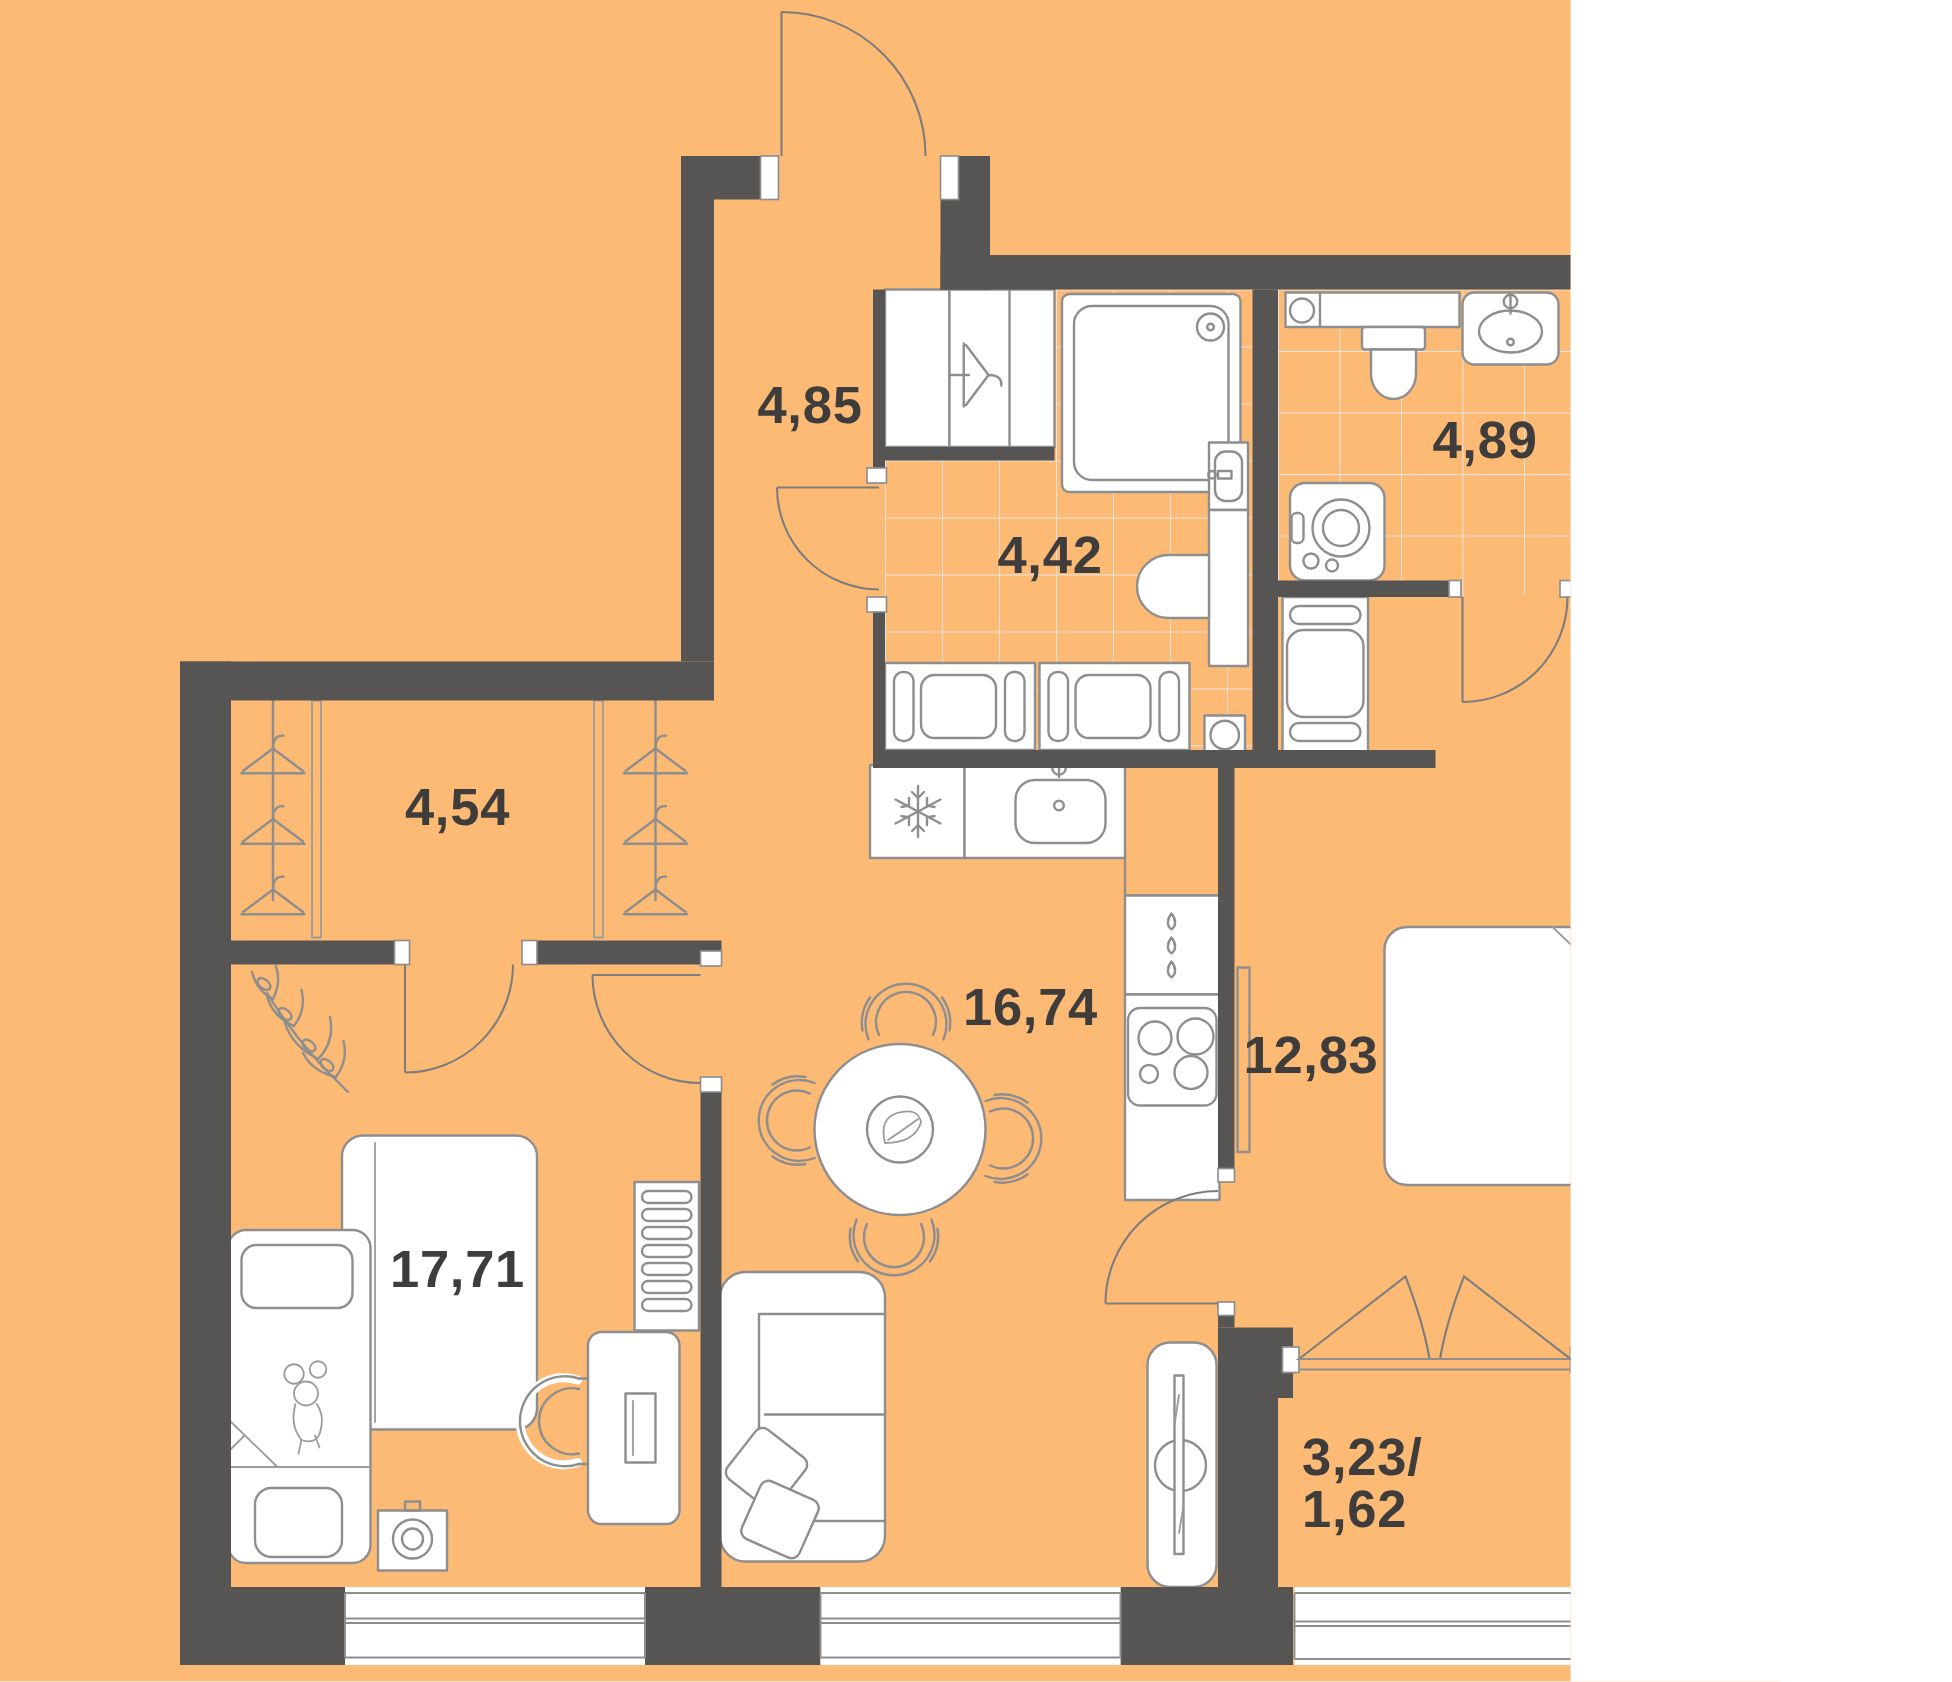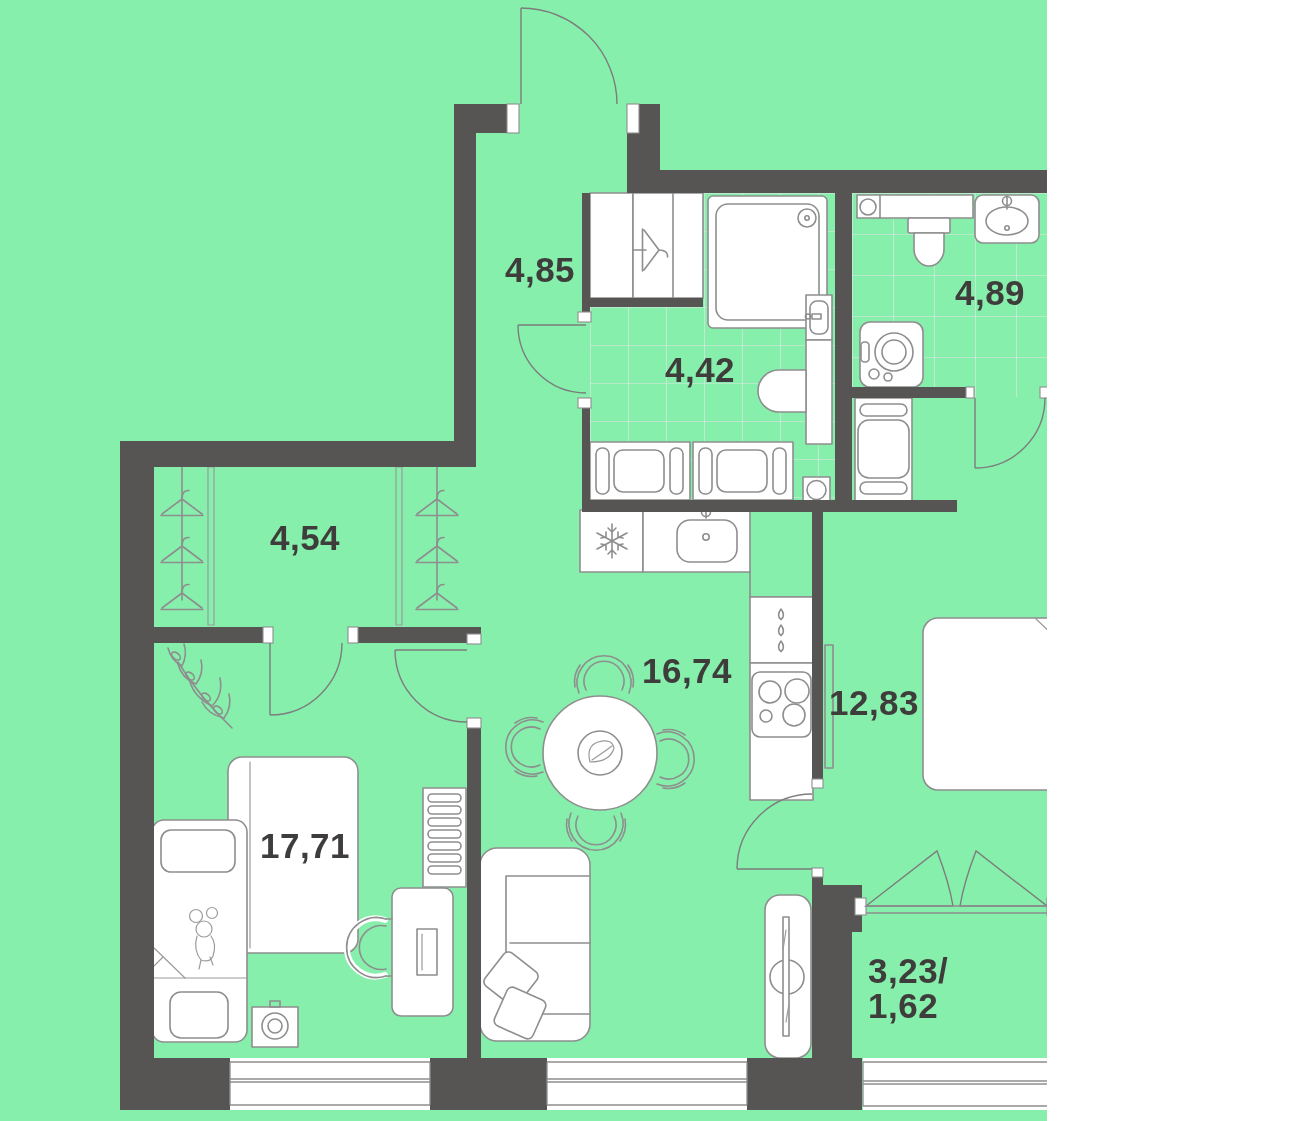--- a/index.html
+++ b/index.html
@@ -1,16 +1,16 @@
 <!DOCTYPE html>
 <html><head>
 <meta charset="utf-8">
 <style>
   html,body{margin:0;padding:0;background:#ffffff;}
-  .canvas{position:relative;width:1047px;height:1121px;background:#86efac;overflow:hidden;}
+  .canvas{position:relative;width:1047px;height:1121px;background:#fdba74;overflow:hidden;}
   svg{display:block;}
   .w  {fill:#575553;stroke:none;}                                   
   .s  {fill:none;stroke:#8e8e8e;stroke-width:1.6;stroke-linecap:round;stroke-linejoin:round;} 
   .sf {fill:#ffffff;stroke:#8e8e8e;stroke-width:1.6;stroke-linejoin:round;}                   
   .st {fill:none;stroke:#9b9b9b;stroke-width:1.2;}                  
   .d  {fill:none;stroke:#7d7d7d;stroke-width:1.4;}                  
   .j  {fill:#ffffff;stroke:#8e8e8e;stroke-width:1.1;}               
   .gz {fill:none;stroke:#8e8e8e;stroke-width:1.3;}                  
   .lbl{font-family:"Liberation Sans",sans-serif;font-size:35px;font-weight:600;fill:#3e3d3b;letter-spacing:.5px;}
 </style>

